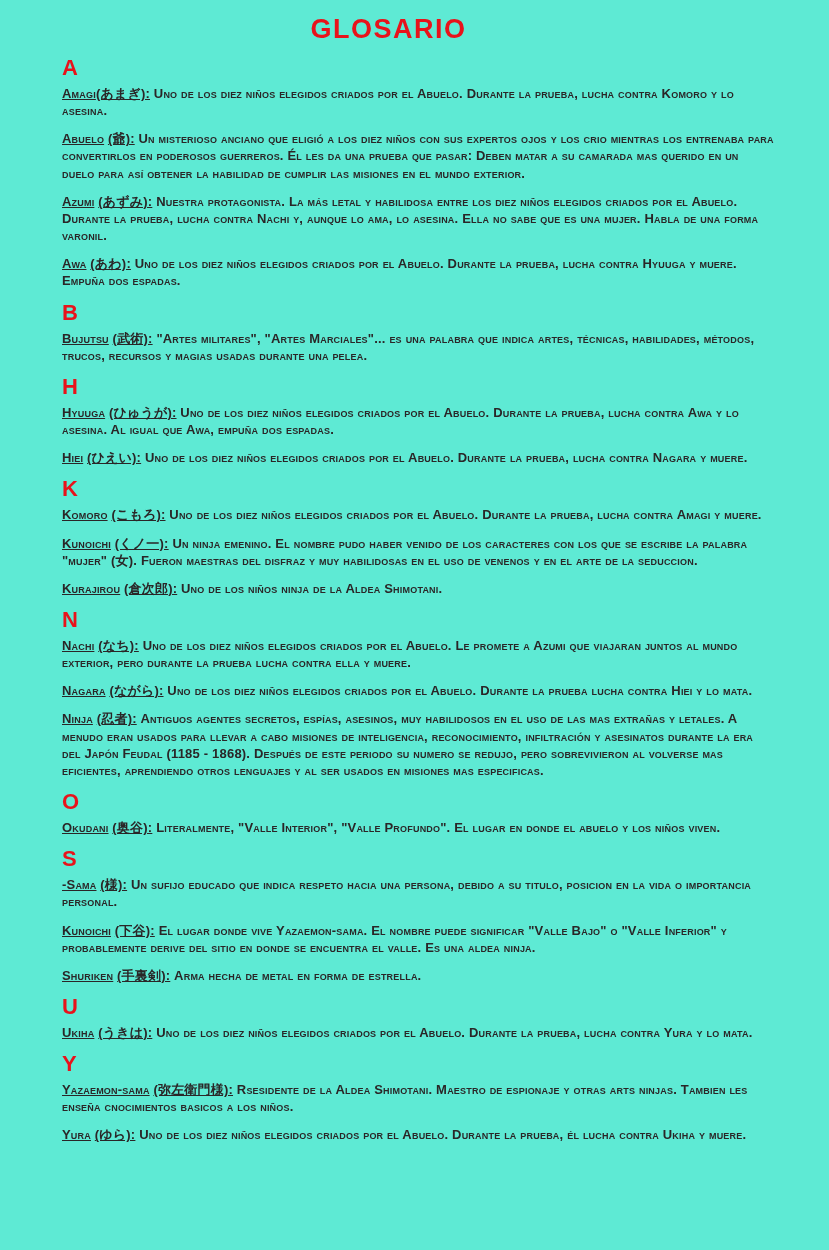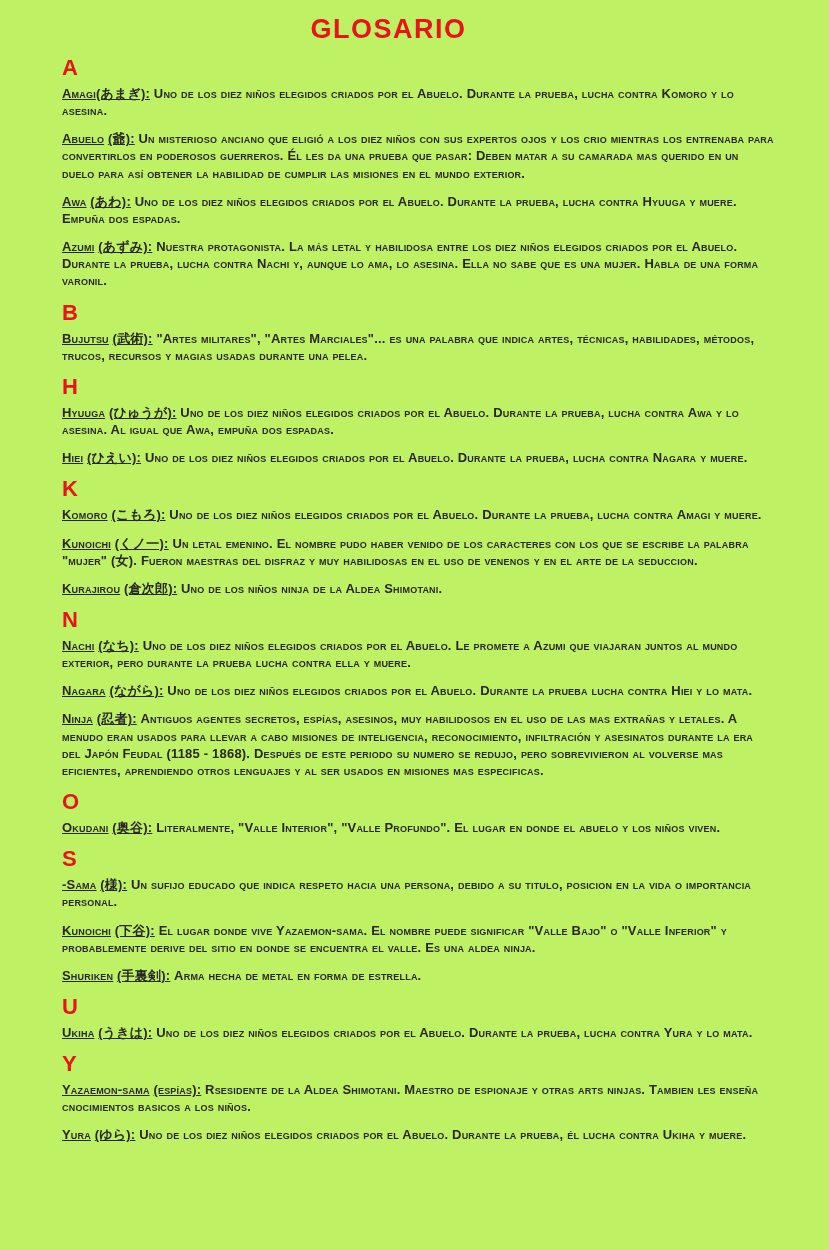--- a/index.html
+++ b/index.html
@@ -6,21 +6,21 @@
     margin: 0;
     padding: 0;
     background: #ffffff;
   }
   .page {
     position: relative;
     width: 829px;
     min-height: 1250px;
     box-sizing: border-box;
     padding: 10px 54px 30px 62px;
-    background: #bef264;
+    background: #5eead4;
     font-family: "Liberation Sans", sans-serif;
     color: #2a2627;
   }
   .title {
     color: #e8131b;
     text-align: center;
     font-size: 27px;
     font-weight: bold;
     letter-spacing: 1.5px;
     margin: 4px 60px 10px 0;
@@ -58,39 +58,39 @@
 </head>
 <body>
 
 <div class="page">
   <h1 class="title">GLOSARIO</h1>
 
   <section>
     <h2 class="letter">A</h2>
     <p class="entry"><span class="term">Amagi</span><span class="kana">(あまぎ):</span> <span class="def">Uno de los diez niños elegidos criados por el Abuelo. Durante la prueba, lucha contra Komoro y lo asesina.</span></p>
     <p class="entry"><span class="term">Abuelo</span> <span class="kana">(爺):</span> <span class="def">Un misterioso anciano que eligió a los diez niños con sus expertos ojos y los crio mientras los entrenaba para convertirlos en poderosos guerreros. Él les da una prueba que pasar: Deben matar a su camarada mas querido en un duelo para así obtener la habilidad de cumplir las misiones en el mundo exterior.</span></p>
+    <p class="entry"><span class="term">Azumi</span> <span class="kana">(あずみ):</span> <span class="def">Nuestra protagonista. La más letal y habilidosa entre los diez niños elegidos criados por el Abuelo. Durante la prueba, lucha contra Nachi y, aunque lo ama, lo asesina. Ella no sabe que es una mujer. Habla de una forma varonil.</span></p>
     <p class="entry"><span class="term">Awa</span> <span class="kana">(あわ):</span> <span class="def">Uno de los diez niños elegidos criados por el Abuelo. Durante la prueba, lucha contra Hyuuga y muere. Empuña dos espadas.</span></p>
-    <p class="entry"><span class="term">Azumi</span> <span class="kana">(あずみ):</span> <span class="def">Nuestra protagonista. La más letal y habilidosa entre los diez niños elegidos criados por el Abuelo. Durante la prueba, lucha contra Nachi y, aunque lo ama, lo asesina. Ella no sabe que es una mujer. Habla de una forma varonil.</span></p>
   </section>
 
   <section>
     <h2 class="letter">B</h2>
     <p class="entry"><span class="term">Bujutsu</span> <span class="kana">(武術):</span> <span class="def">"Artes militares", "Artes Marciales"... es una palabra que indica artes, técnicas, habilidades, métodos, trucos, recursos y magias usadas durante una pelea.</span></p>
   </section>
 
   <section>
     <h2 class="letter">H</h2>
     <p class="entry"><span class="term">Hyuuga</span> <span class="kana">(ひゅうが):</span> <span class="def">Uno de los diez niños elegidos criados por el Abuelo. Durante la prueba, lucha contra Awa y lo asesina. Al igual que Awa, empuña dos espadas.</span></p>
     <p class="entry"><span class="term">Hiei</span> <span class="kana">(ひえい):</span> <span class="def">Uno de los diez niños elegidos criados por el Abuelo. Durante la prueba, lucha contra Nagara y muere.</span></p>
   </section>
 
   <section>
     <h2 class="letter">K</h2>
     <p class="entry"><span class="term">Komoro</span> <span class="kana">(こもろ):</span> <span class="def">Uno de los diez niños elegidos criados por el Abuelo. Durante la prueba, lucha contra Amagi y muere.</span></p>
-    <p class="entry"><span class="term">Kunoichi</span> <span class="kana">(くノ一):</span> <span class="def">Un letal emenino. El nombre pudo haber venido de los caracteres con los que se escribe la palabra "mujer" (女). Fueron maestras del disfraz y muy habilidosas en el uso de venenos y en el arte de la seduccion.</span></p>
+    <p class="entry"><span class="term">Kunoichi</span> <span class="kana">(くノ一):</span> <span class="def">Un ninja emenino. El nombre pudo haber venido de los caracteres con los que se escribe la palabra "mujer" (女). Fueron maestras del disfraz y muy habilidosas en el uso de venenos y en el arte de la seduccion.</span></p>
     <p class="entry"><span class="term">Kurajirou</span> <span class="kana">(倉次郎):</span> <span class="def">Uno de los niños ninja de la Aldea Shimotani.</span></p>
   </section>
 
   <section>
     <h2 class="letter">N</h2>
     <p class="entry"><span class="term">Nachi</span> <span class="kana">(なち):</span> <span class="def">Uno de los diez niños elegidos criados por el Abuelo. Le promete a Azumi que viajaran juntos al mundo exterior, pero durante la prueba lucha contra ella y muere.</span></p>
     <p class="entry"><span class="term">Nagara</span> <span class="kana">(ながら):</span> <span class="def">Uno de los diez niños elegidos criados por el Abuelo. Durante la prueba lucha contra Hiei y lo mata.</span></p>
     <p class="entry"><span class="term">Ninja</span> <span class="kana">(忍者):</span> <span class="def">Antiguos agentes secretos, espías, asesinos, muy habilidosos en el uso de las mas extrañas y letales. A menudo eran usados para llevar a cabo misiones de inteligencia, reconocimiento, infiltración y asesinatos durante la era del Japón Feudal (1185 - 1868). Después de este periodo su numero se redujo, pero sobrevivieron al volverse mas eficientes, aprendiendo otros lenguajes y al ser usados en misiones mas especificas.</span></p>
   </section>
 
@@ -106,16 +106,16 @@
     <p class="entry"><span class="term">Shuriken</span> <span class="kana">(手裏剣):</span> <span class="def">Arma hecha de metal en forma de estrella.</span></p>
   </section>
 
   <section>
     <h2 class="letter">U</h2>
     <p class="entry"><span class="term">Ukiha</span> <span class="kana">(うきは):</span> <span class="def">Uno de los diez niños elegidos criados por el Abuelo. Durante la prueba,  lucha contra Yura y lo mata.</span></p>
   </section>
 
   <section>
     <h2 class="letter">Y</h2>
-    <p class="entry"><span class="term">Yazaemon-sama</span> <span class="kana">(espías):</span> <span class="def">Rsesidente de la Aldea Shimotani. Maestro de espionaje y otras arts ninjas. Tambien les enseña cnocimientos basicos a los niños.</span></p>
+    <p class="entry"><span class="term">Yazaemon-sama</span> <span class="kana">(弥左衛門様):</span> <span class="def">Rsesidente de la Aldea Shimotani. Maestro de espionaje y otras arts ninjas. Tambien les enseña cnocimientos basicos a los niños.</span></p>
     <p class="entry"><span class="term">Yura</span> <span class="kana">(ゆら):</span> <span class="def">Uno de los diez niños elegidos criados por el Abuelo. Durante la prueba, él lucha contra Ukiha  y muere.</span></p>
   </section>
 </div>
 
 </body></html>

